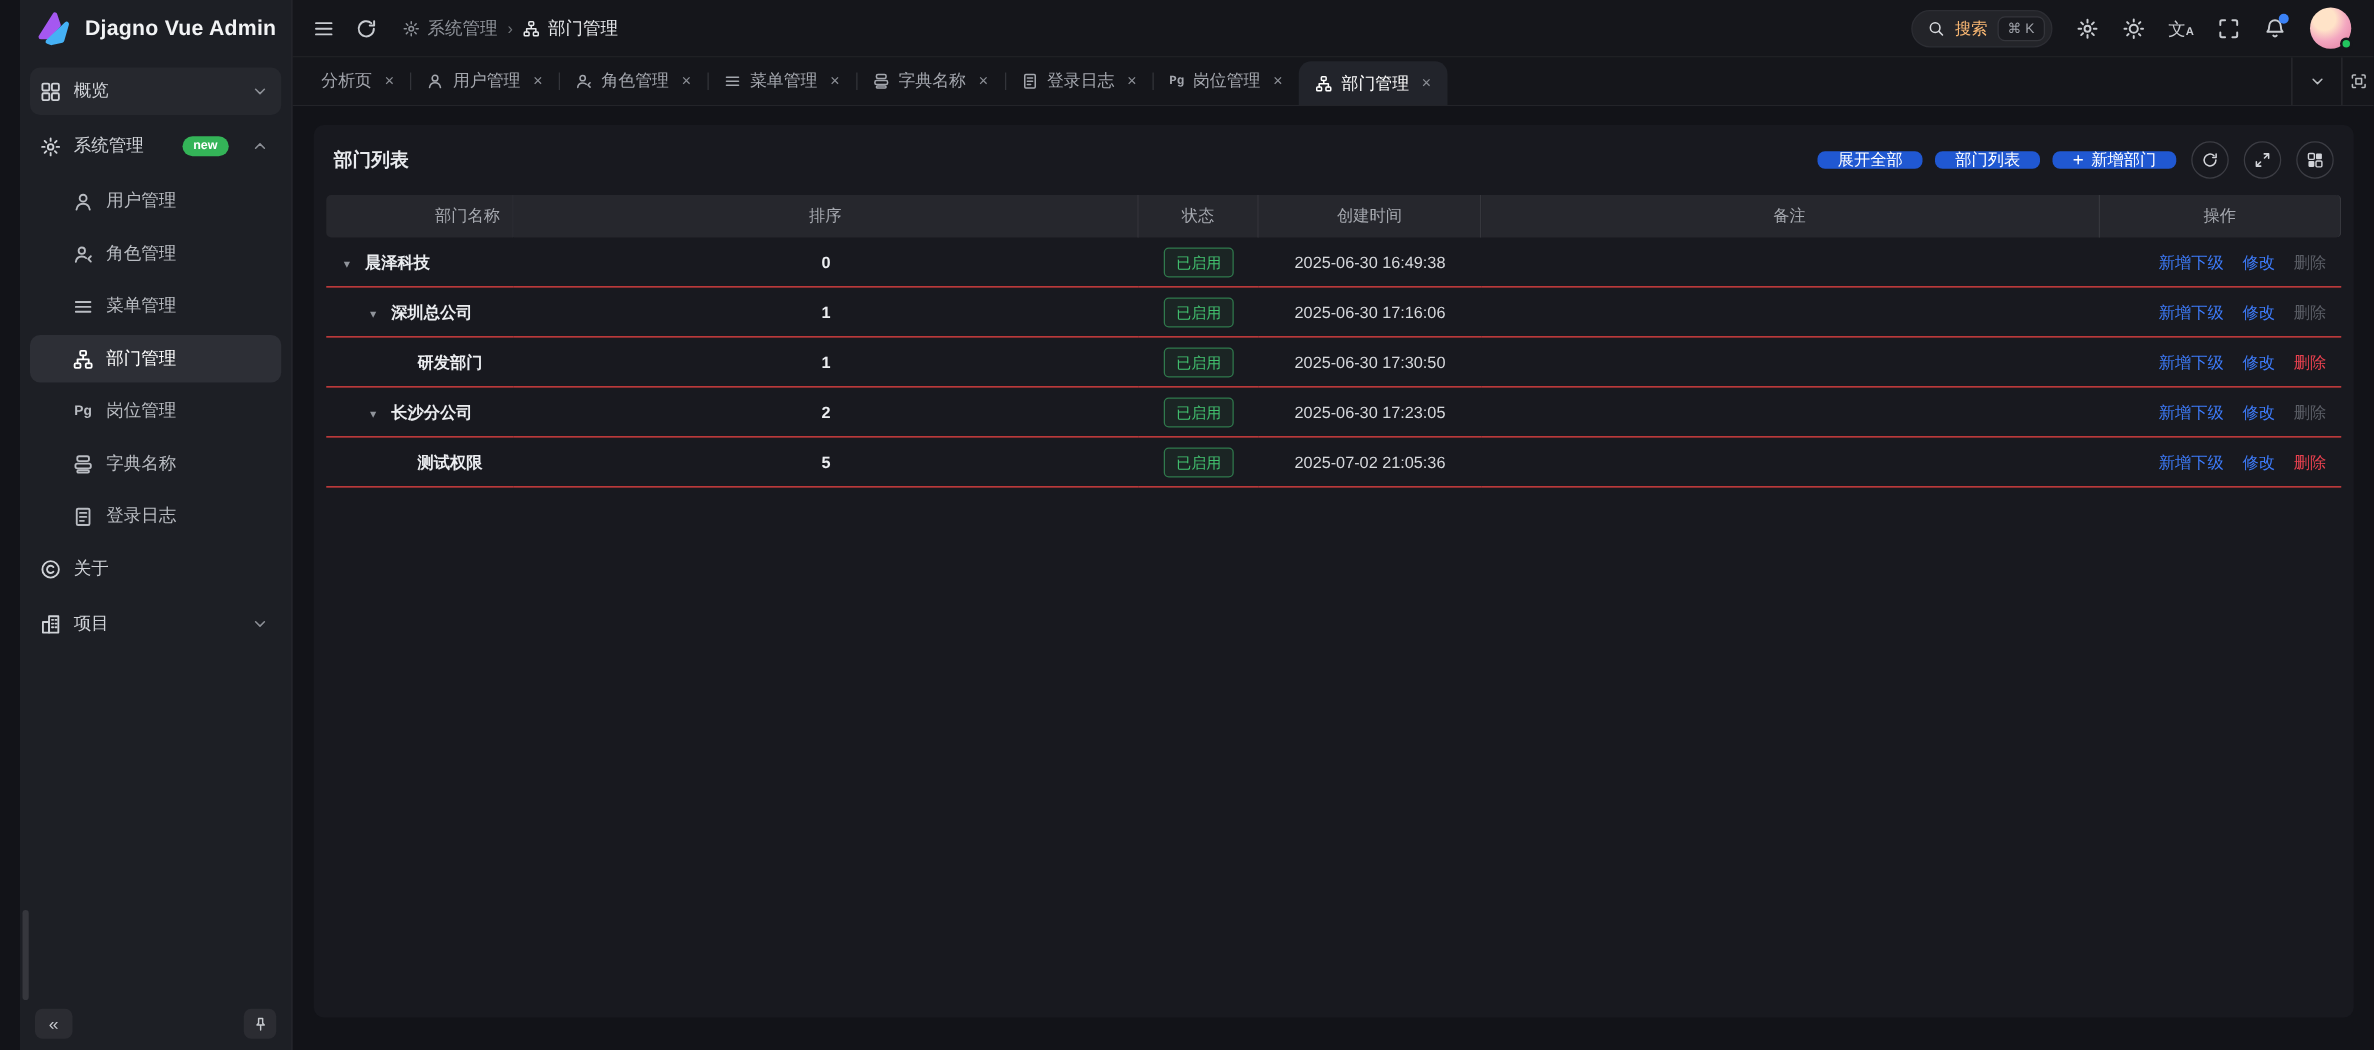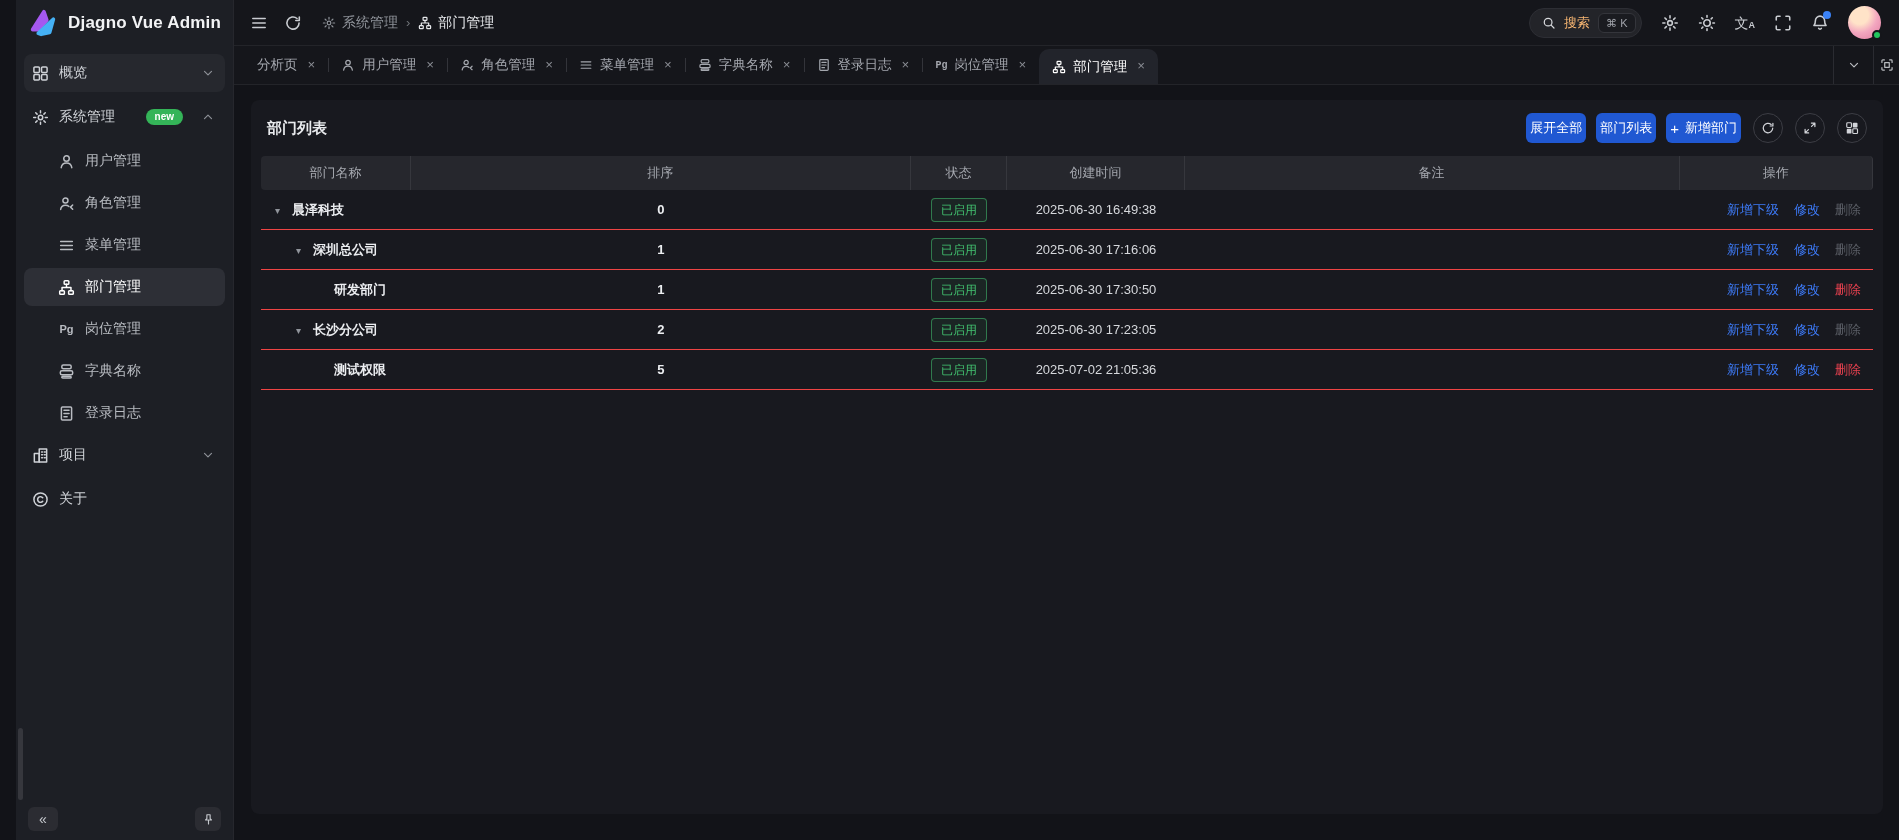--- a/index.html
+++ b/index.html
@@ -86,33 +86,33 @@
                justify-content:center; color:#b9bcc0; cursor:pointer; }
   .tool-cell:last-child { width:26px; justify-content:flex-start; padding-left:6px; }
   .tool-cell svg { width:14px; height:14px; }
 
   
   main { flex:1; padding:15px 16px 26px 17px; background:#121318; overflow:hidden; }
   .card { height:100%; background:#18191f; border-radius:8px; display:flex; flex-direction:column; }
   .card-head { display:flex; align-items:center; padding:13px 16px 11px; }
   .page-title { font-size:15px; font-weight:600; color:#e9ebee; }
   .toolbar { margin-left:auto; display:flex; align-items:center; gap:10px; }
-  .btn { height:30px; padding:0 4px; border-radius:6px; background:#2058d2; color:#fff;
+  .btn { height:14px; padding:0 16px; border-radius:6px; background:#2058d2; color:#fff;
          font-size:13px; font-weight:500; border:none; display:flex; align-items:center; gap:6px;
          cursor:pointer; font-family:inherit; }
   .btn .plus { font-size:15px; font-weight:400; line-height:1; }
   .icon-btn { width:30px; height:30px; border-radius:50%; border:1px solid #3c3d44; background:transparent;
               color:#d2d4d9; display:flex; align-items:center; justify-content:center; cursor:pointer; margin-left:2px;}
   .icon-btn svg { width:14px; height:14px; }
 
   .table-wrap { margin:2px 10px 0; }
   table { width:100%; border-collapse:separate; border-spacing:0; table-layout:fixed; }
   thead th { background:#26272d; height:34px; font-size:13px; color:#a6a9b0; font-weight:500;
              border-right:1px solid #36373d; padding:0 10px; text-align:center; }
-  thead th:first-child { text-align:center; border-radius:4px 0 0 4px; }
+  thead th:first-child { text-align:right; border-radius:4px 0 0 4px; }
   thead th:last-child { border-radius:0 4px 4px 0; }
   tbody td { height:40px; border-bottom:1px solid #ef4444; font-size:13px; color:#d6d8dc; padding:2px 10px; }
   td.col-name { text-align:left; color:#eceef1; font-weight:600; white-space:nowrap; }
   .tree-arrow { color:#90949b; font-size:10px; margin-right:6px; display:inline-block; width:11px; cursor:pointer;}
   .tree-pad { display:inline-block; }
   td.col-sort { text-align:center; font-weight:600; color:#eceef1; }
   td.col-status, td.col-created, td.col-remark { text-align:center; }
   td.col-created { font-weight:500; }
   .status-badge { display:inline-block; padding:2px 9px; border:1px solid rgba(66,193,111,.55);
                   color:#42c16f; background:rgba(66,193,111,.07); border-radius:4px; font-size:12px;
@@ -226,40 +226,40 @@
             <svg viewBox="0 0 16 16" fill="none" stroke="currentColor" stroke-width="1.4" stroke-linecap="round" stroke-linejoin="round">
               <rect x="3.2" y="1.9" width="9.6" height="12.2" rx="1"></rect>
               <path d="M5.6 5h4.8M5.6 8h4.8M5.6 11h3"></path>
             </svg>
           </span>
           <span>登录日志</span>
         </div>
         <div class="side-item">
           <span class="icon">
             <svg viewBox="0 0 16 16" fill="none" stroke="currentColor" stroke-width="1.4" stroke-linecap="round" stroke-linejoin="round">
+              <circle cx="8" cy="8" r="6.2"></circle>
+              <path d="M10.1 6.3a2.7 2.7 0 1 0 0 3.4"></path>
+            </svg>
+          </span>
+          <span>关于</span>
+        </div>
+        <div class="side-item">
+          <span class="icon">
+            <svg viewBox="0 0 16 16" fill="none" stroke="currentColor" stroke-width="1.4" stroke-linecap="round" stroke-linejoin="round">
               <rect x="2.2" y="6.2" width="4.6" height="8"></rect>
               <rect x="6.8" y="1.9" width="7" height="12.3"></rect>
               <path d="M9 4.6h.9M11.6 4.6h.9M9 7.4h.9M11.6 7.4h.9M9 10.2h.9M11.6 10.2h.9"></path>
             </svg>
           </span>
           <span>项目</span>
           <span class="icon sm chev">
             <svg viewBox="0 0 16 16" fill="none" stroke="currentColor" stroke-width="1.4" stroke-linecap="round" stroke-linejoin="round">
               <path d="m4 6.2 4 4 4-4"></path>
             </svg>
           </span>
-        </div>
-        <div class="side-item">
-          <span class="icon">
-            <svg viewBox="0 0 16 16" fill="none" stroke="currentColor" stroke-width="1.4" stroke-linecap="round" stroke-linejoin="round">
-              <circle cx="8" cy="8" r="6.2"></circle>
-              <path d="M10.1 6.3a2.7 2.7 0 1 0 0 3.4"></path>
-            </svg>
-          </span>
-          <span>关于</span>
         </div>
       </nav>
     <div class="side-scrollthumb"></div>
     <div class="side-footer">
       <button>«</button>
       <button class="pin-btn">
           <span class="icon xs">
             <svg viewBox="0 0 16 16" fill="none" stroke="currentColor" stroke-width="1.4" stroke-linecap="round" stroke-linejoin="round">
               <path d="M6 2.2h4v4.6l1.6 1.8H4.4L6 6.8ZM8 8.6v5"></path>
             </svg>

